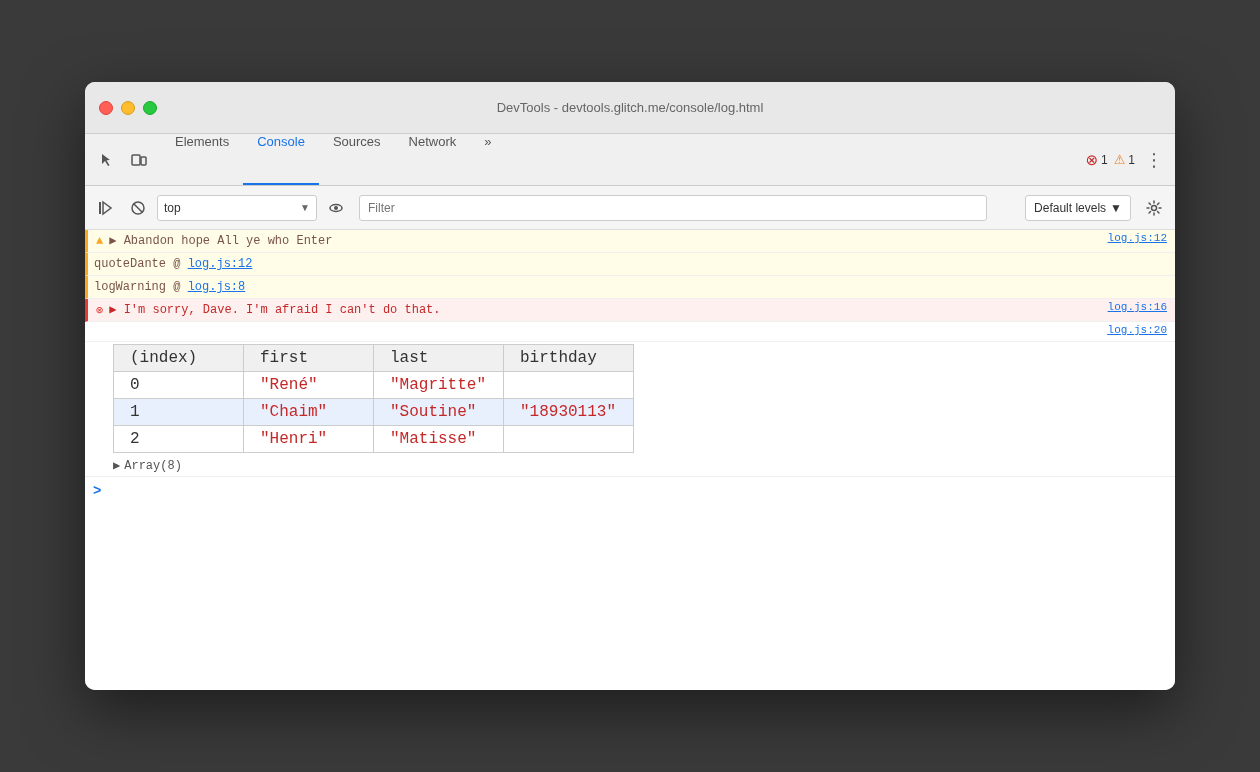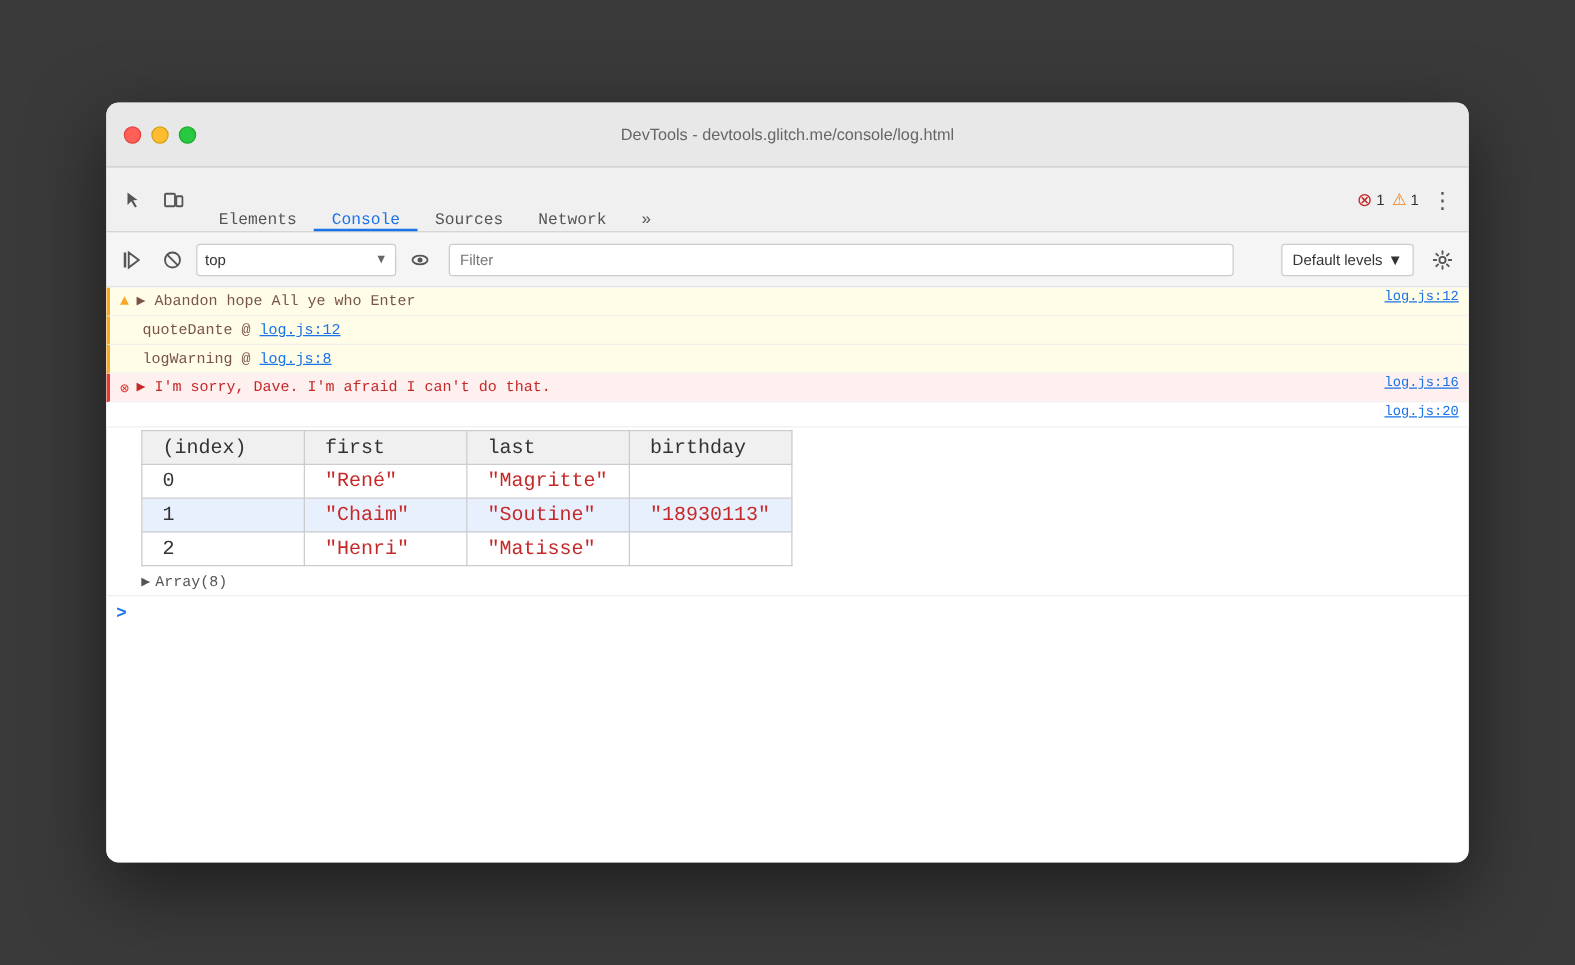--- a/index.html
+++ b/index.html
@@ -72,28 +72,27 @@
       justify-content: center;
       border-radius: 3px;
       cursor: pointer;
       color: #555;
       font-size: 16px;
       border: none;
       background: transparent;
     }
     .tab-item {
       display: flex;
-      align-items: flex-end;
+      align-items: flex-start;
       padding: 0 14px;
       font-size: 13px;
       color: #555;
       cursor: pointer;
       border-bottom: 2px solid transparent;
       white-space: nowrap;
-      font-family: Liberation Mono, monospace;
     }
     .tab-item.active {
       color: #1a73e8;
       border-bottom: 2px solid #1a73e8;
     }
     .tabbar-right {
       margin-left: auto;
       display: flex;
       align-items: center;
       gap: 6px;
@@ -198,20 +197,21 @@
     .log-warning {
       background: #fffde7;
       border-left: 3px solid #f9a825;
     }
     .log-error {
       background: #fff0f0;
       border-left: 3px solid #e53935;
     }
     .log-normal {
       background: #fff;
+      text-decoration: underline;
     }
     .log-icon {
       margin-right: 6px;
       margin-top: 2px;
       font-size: 12px;
       flex-shrink: 0;
     }
     .log-icon-warn { color: #f9a825; }
     .log-icon-err  { color: #e53935; }
     .log-message {
@@ -229,21 +229,21 @@
     .log-location {
       margin-left: auto;
       color: #1a73e8;
       text-decoration: underline;
       cursor: pointer;
       font-size: 11px;
       white-space: nowrap;
       padding-left: 12px;
     }
     .indent {
-      padding-left: 26px;
+      padding-left: 6px;
     }
     
     .console-table {
       margin: 2px 8px 2px 28px;
       border-collapse: collapse;
       font-size: 16px;
       font-family: 'Courier New', Courier, monospace;
       border: 1px solid #ccc;
     }
     .console-table th {

